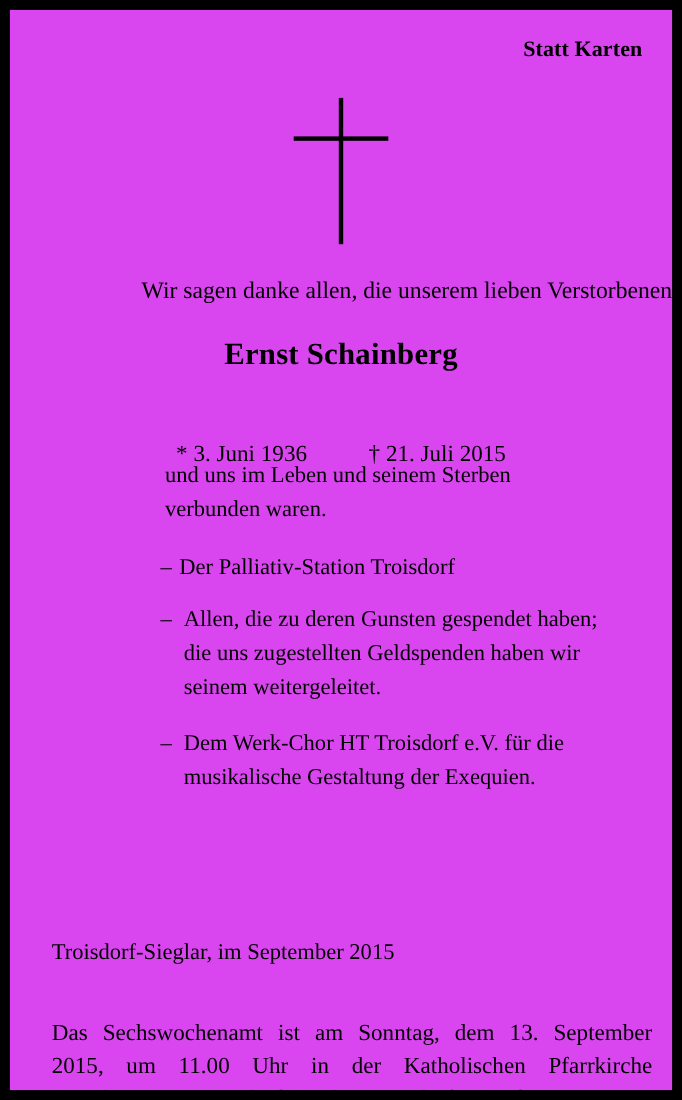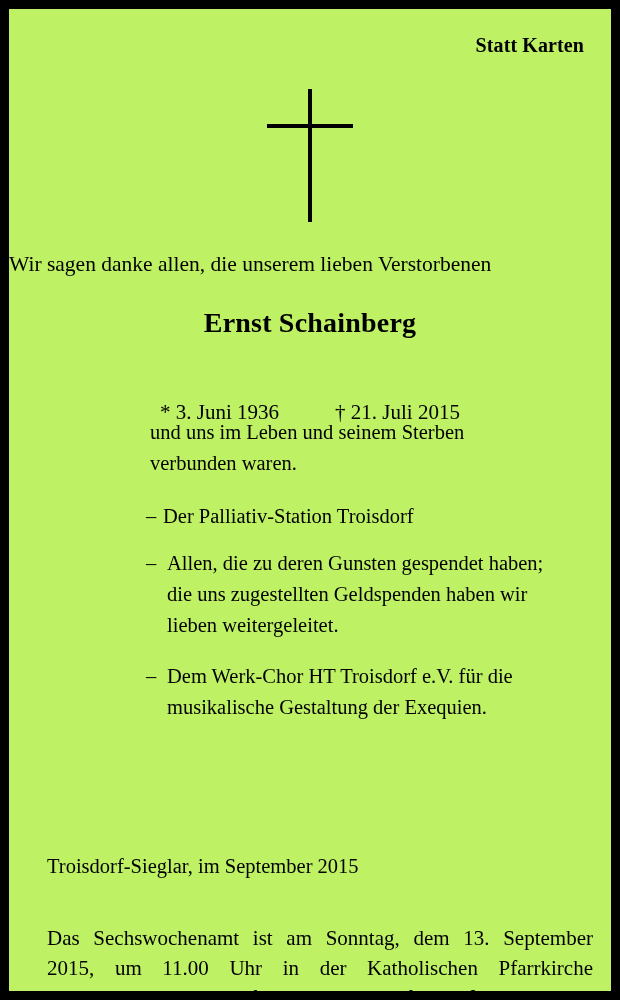--- a/index.html
+++ b/index.html
@@ -14,21 +14,21 @@
     font-family: "Liberation Serif", "DejaVu Serif", serif;
     color: #000000;
   }
 
   
   .notice-frame {
     box-sizing: border-box;
     width: 620px;
     height: 1000px;
     border: 9px solid #000000;
-    background: #bef264;
+    background: #d946ef;
     position: relative;
   }
 
   .notice-page {
     box-sizing: border-box;
     width: 100%;
     height: 100%;
     position: relative;
     padding: 0;
   }
@@ -76,21 +76,21 @@
     height: 4px;
     background: #000000;
   }
 
   
   .lead-line {
     position: absolute;
     top: 243px;
     left: 0;
     width: 100%;
-    text-align: left;
+    text-align: right;
     font-size: 21.5px;
     line-height: 1.2;
     white-space: nowrap;
   }
 
   
   .deceased-name {
     position: absolute;
     top: 299px;
     left: 0;
@@ -228,21 +228,21 @@
         <span class="bullet-text">Der Palliativ-Station Troisdorf</span>
       </div>
 
       <div class="para-spacer-md"></div>
 
       <div class="bullet-item">
         <span class="bullet-dash">–</span>
         <span class="bullet-text">
           <span class="para">Allen, die zu deren Gunsten gespendet haben;</span>
           <span class="para" style="display:block">die uns zugestellten Geldspenden haben wir</span>
-          <span class="para" style="display:block">lieben weitergeleitet.</span>
+          <span class="para" style="display:block">seinem weitergeleitet.</span>
         </span>
       </div>
 
       <div class="para-spacer-md"></div>
 
       <div class="bullet-item">
         <span class="bullet-dash">–</span>
         <span class="bullet-text">
           <span class="para">Dem Werk-Chor HT Troisdorf e.V. für die</span>
           <span class="para" style="display:block">musikalische Gestaltung der Exequien.</span>

